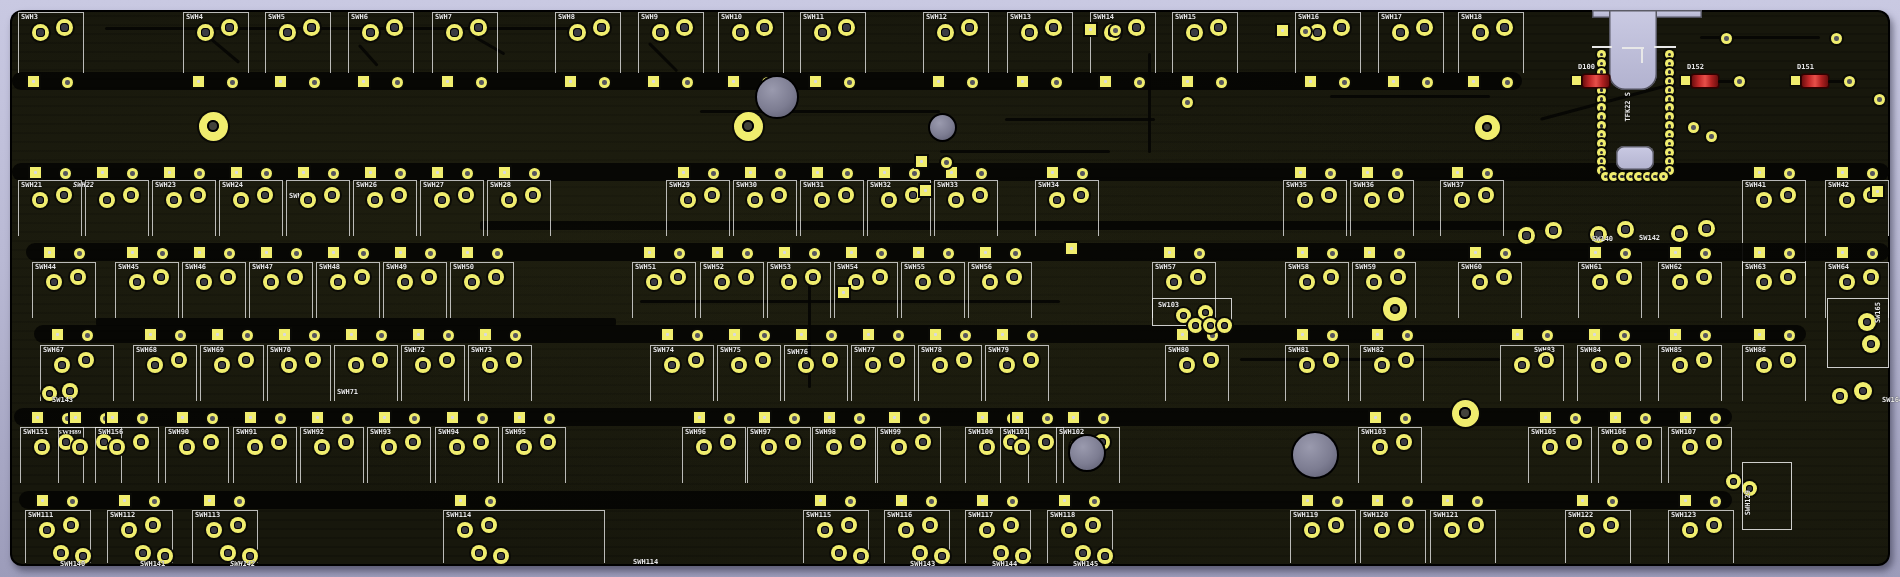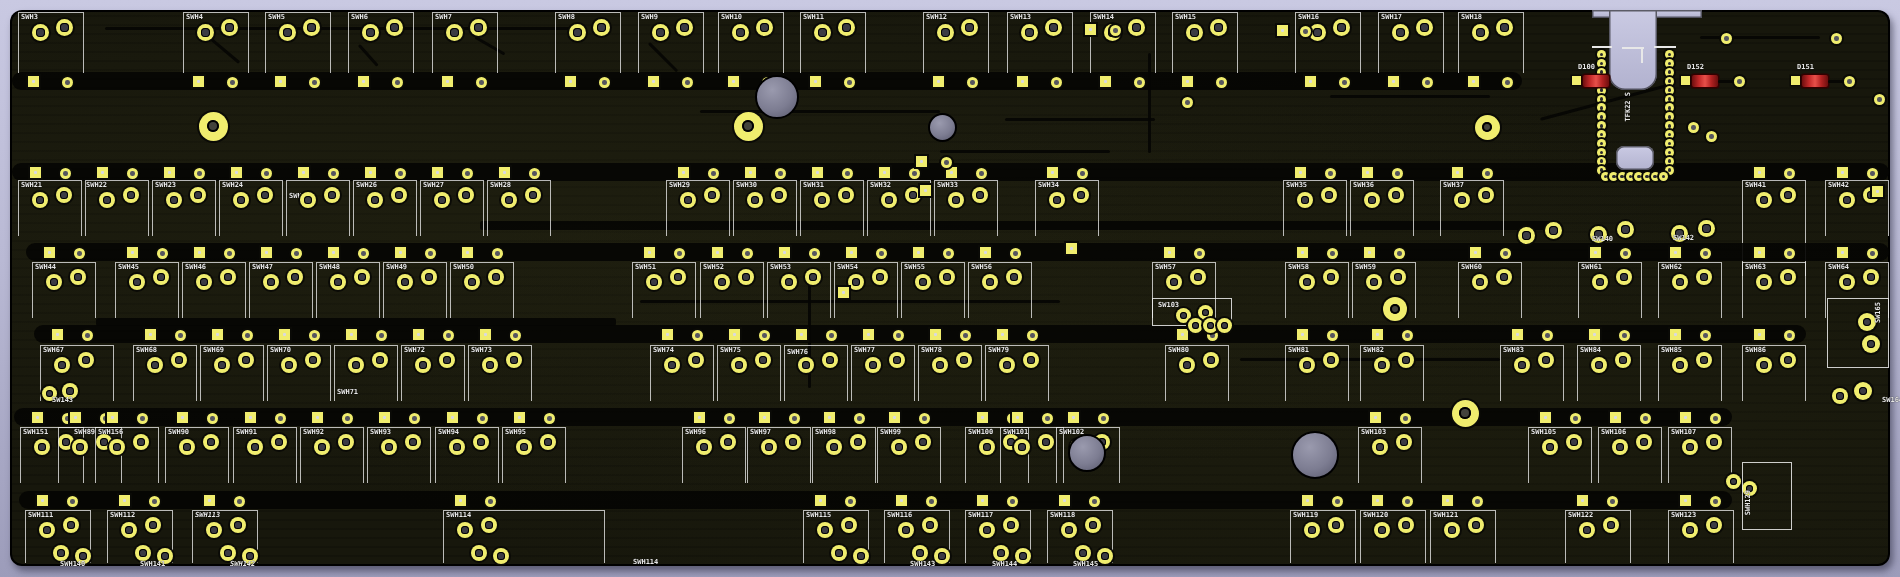--- a/index.html
+++ b/index.html
@@ -161,21 +161,21 @@
     <div class="band" style="left: 12px; top: 163px; width: 1877px; height: 18px;"></div>
     <div class="sq" style="left: 30px; top: 167px;"></div>
     <div class="dr" style="left: 60px; top: 168px;"></div>
     <div class="swbox" style="left: 18px; top: 180px; width: 62px; height: 55px;"></div>
     <div class="lbl" style="left: 21px; top: 181px;">SWH21</div>
     <div class="pr" style="left: 32px; top: 192px; width: 16px; height: 16px;"></div>
     <div class="pr" style="left: 56px; top: 187px; width: 16px; height: 16px;"></div>
     <div class="sq" style="left: 97px; top: 167px;"></div>
     <div class="dr" style="left: 127px; top: 168px;"></div>
     <div class="swbox" style="left: 85px; top: 180px; width: 62px; height: 55px;"></div>
-    <div class="lbl" style="left: 86px; top: 181px;">SWH22</div>
+    <div class="lbl" style="left: 73px; top: 181px; font-style: italic;">SWH22</div>
     <div class="pr" style="left: 99px; top: 192px; width: 16px; height: 16px;"></div>
     <div class="pr" style="left: 123px; top: 187px; width: 16px; height: 16px;"></div>
     <div class="sq" style="left: 164px; top: 167px;"></div>
     <div class="dr" style="left: 194px; top: 168px;"></div>
     <div class="swbox" style="left: 152px; top: 180px; width: 62px; height: 55px;"></div>
     <div class="lbl" style="left: 155px; top: 181px;">SWH23</div>
     <div class="pr" style="left: 166px; top: 192px; width: 16px; height: 16px;"></div>
     <div class="pr" style="left: 190px; top: 187px; width: 16px; height: 16px;"></div>
     <div class="sq" style="left: 231px; top: 167px;"></div>
     <div class="dr" style="left: 261px; top: 168px;"></div>
@@ -493,21 +493,21 @@
     <div class="pr" style="left: 1323px; top: 352px; width: 16px; height: 16px;"></div>
     <div class="sq" style="left: 1372px; top: 329px;"></div>
     <div class="dr" style="left: 1402px; top: 330px;"></div>
     <div class="swbox" style="left: 1360px; top: 345px; width: 62px; height: 55px;"></div>
     <div class="lbl" style="left: 1363px; top: 346px;">SWH82</div>
     <div class="pr" style="left: 1374px; top: 357px; width: 16px; height: 16px;"></div>
     <div class="pr" style="left: 1398px; top: 352px; width: 16px; height: 16px;"></div>
     <div class="sq" style="left: 1512px; top: 329px;"></div>
     <div class="dr" style="left: 1542px; top: 330px;"></div>
     <div class="swbox" style="left: 1500px; top: 345px; width: 62px; height: 55px;"></div>
-    <div class="lbl" style="left: 1503px; top: 346px;">SWH83</div>
+    <div class="lbl" style="left: 1534px; top: 346px;">SWH83</div>
     <div class="pr" style="left: 1514px; top: 357px; width: 16px; height: 16px;"></div>
     <div class="pr" style="left: 1538px; top: 352px; width: 16px; height: 16px;"></div>
     <div class="sq" style="left: 1589px; top: 329px;"></div>
     <div class="dr" style="left: 1619px; top: 330px;"></div>
     <div class="swbox" style="left: 1577px; top: 345px; width: 62px; height: 55px;"></div>
     <div class="lbl" style="left: 1580px; top: 346px;">SWH84</div>
     <div class="pr" style="left: 1591px; top: 357px; width: 16px; height: 16px;"></div>
     <div class="pr" style="left: 1615px; top: 352px; width: 16px; height: 16px;"></div>
     <div class="sq" style="left: 1670px; top: 329px;"></div>
     <div class="dr" style="left: 1700px; top: 330px;"></div>
@@ -524,21 +524,21 @@
     <div class="band" style="left: 14px; top: 408px; width: 1718px; height: 18px;"></div>
     <div class="sq" style="left: 32px; top: 412px;"></div>
     <div class="dr" style="left: 62px; top: 413px;"></div>
     <div class="swbox" style="left: 20px; top: 427px; width: 62px; height: 55px;"></div>
     <div class="lbl" style="left: 23px; top: 428px;">SWH151</div>
     <div class="pr" style="left: 34px; top: 439px; width: 16px; height: 16px;"></div>
     <div class="pr" style="left: 58px; top: 434px; width: 16px; height: 16px;"></div>
     <div class="sq" style="left: 70px; top: 412px;"></div>
     <div class="dr" style="left: 100px; top: 413px;"></div>
     <div class="swbox" style="left: 58px; top: 427px; width: 62px; height: 55px;"></div>
-    <div class="lbl" style="left: 74px; top: 428px;">SWH89</div>
+    <div class="lbl" style="left: 58px; top: 428px; font-family: Liberation Serif, serif;">SWH89</div>
     <div class="pr" style="left: 72px; top: 439px; width: 16px; height: 16px;"></div>
     <div class="pr" style="left: 96px; top: 434px; width: 16px; height: 16px;"></div>
     <div class="sq" style="left: 107px; top: 412px;"></div>
     <div class="dr" style="left: 137px; top: 413px;"></div>
     <div class="swbox" style="left: 95px; top: 427px; width: 62px; height: 55px;"></div>
     <div class="lbl" style="left: 98px; top: 428px;">SWH156</div>
     <div class="pr" style="left: 109px; top: 439px; width: 16px; height: 16px;"></div>
     <div class="pr" style="left: 133px; top: 434px; width: 16px; height: 16px;"></div>
     <div class="sq" style="left: 177px; top: 412px;"></div>
     <div class="dr" style="left: 207px; top: 413px;"></div>
@@ -655,21 +655,21 @@
     <div class="dr" style="left: 149px; top: 496px;"></div>
     <div class="swbox" style="left: 107px; top: 510px; width: 64px; height: 52px;"></div>
     <div class="lbl" style="left: 110px; top: 511px;">SWH112</div>
     <div class="pr" style="left: 121px; top: 522px; width: 16px; height: 16px;"></div>
     <div class="pr" style="left: 145px; top: 517px; width: 16px; height: 16px;"></div>
     <div class="pr" style="left: 135px; top: 545px; width: 16px; height: 16px;"></div>
     <div class="pr" style="left: 157px; top: 548px; width: 16px; height: 16px;"></div>
     <div class="sq" style="left: 204px; top: 495px;"></div>
     <div class="dr" style="left: 234px; top: 496px;"></div>
     <div class="swbox" style="left: 192px; top: 510px; width: 64px; height: 52px;"></div>
-    <div class="lbl" style="left: 195px; top: 511px; font-style: italic;">SWH113</div>
+    <div class="lbl" style="left: 195px; top: 511px;">SWH113</div>
     <div class="pr" style="left: 206px; top: 522px; width: 16px; height: 16px;"></div>
     <div class="pr" style="left: 230px; top: 517px; width: 16px; height: 16px;"></div>
     <div class="pr" style="left: 220px; top: 545px; width: 16px; height: 16px;"></div>
     <div class="pr" style="left: 242px; top: 548px; width: 16px; height: 16px;"></div>
     <div class="sq" style="left: 455px; top: 495px;"></div>
     <div class="dr" style="left: 485px; top: 496px;"></div>
     <div class="swbox" style="left: 443px; top: 510px; width: 160px; height: 52px;"></div>
     <div class="lbl" style="left: 446px; top: 511px;">SWH114</div>
     <div class="pr" style="left: 457px; top: 522px; width: 16px; height: 16px;"></div>
     <div class="pr" style="left: 481px; top: 517px; width: 16px; height: 16px;"></div>
@@ -744,21 +744,21 @@
     <div class="lbl" style="left: 910px; top: 560px;">SWH143</div>
     <div class="lbl" style="left: 992px; top: 560px;">SWH144</div>
     <div class="lbl" style="left: 1073px; top: 560px;">SWH145</div>
     <div class="pr" style="left: 1518px; top: 227px; width: 17px; height: 17px;"></div>
     <div class="pr" style="left: 1545px; top: 222px; width: 17px; height: 17px;"></div>
     <div class="pr" style="left: 1590px; top: 226px; width: 17px; height: 17px;"></div>
     <div class="pr" style="left: 1617px; top: 221px; width: 17px; height: 17px;"></div>
     <div class="lbl" style="left: 1592px; top: 235px;">SW140</div>
     <div class="pr" style="left: 1671px; top: 225px; width: 17px; height: 17px;"></div>
     <div class="pr" style="left: 1698px; top: 220px; width: 17px; height: 17px;"></div>
-    <div class="lbl" style="left: 1673px; top: 234px;">SW142</div>
+    <div class="lbl" style="left: 1639px; top: 234px;">SW142</div>
     <div class="rbox" style="left: 1152px; top: 298px; width: 78px; height: 26px; border-width: 1px;"></div>
     <div class="lbl" style="left: 1158px; top: 301px;">SW103</div>
     <div class="pr" style="left: 1176px; top: 308px; width: 15px; height: 15px;"></div>
     <div class="pr" style="left: 1198px; top: 305px; width: 15px; height: 15px;"></div>
     <div class="pr" style="left: 1188px; top: 318px; width: 15px; height: 15px;"></div>
     <div class="pr" style="left: 1203px; top: 318px; width: 15px; height: 15px;"></div>
     <div class="pr" style="left: 1217px; top: 318px; width: 15px; height: 15px;"></div>
     <div class="mr" style="left: 198.5px; top: 111.5px; width: 29px; height: 29px;"></div>
     <div class="mr" style="left: 733.5px; top: 111.5px; width: 29px; height: 29px;"></div>
     <div class="mr" style="left: 1474.5px; top: 114.5px; width: 25px; height: 25px;"></div>

